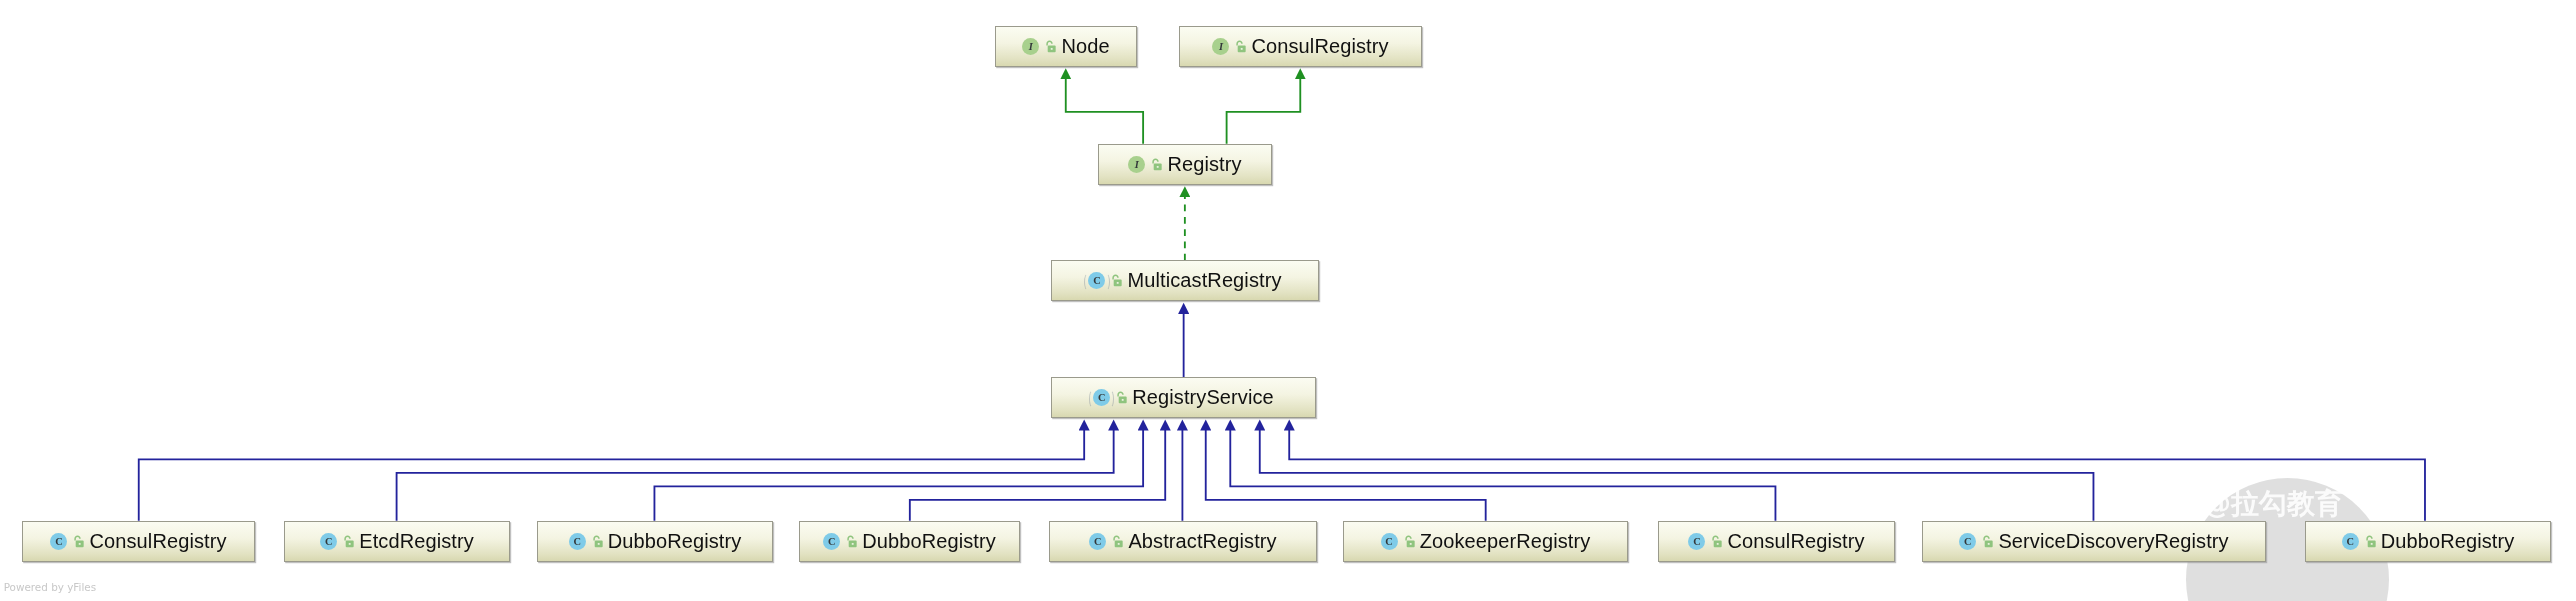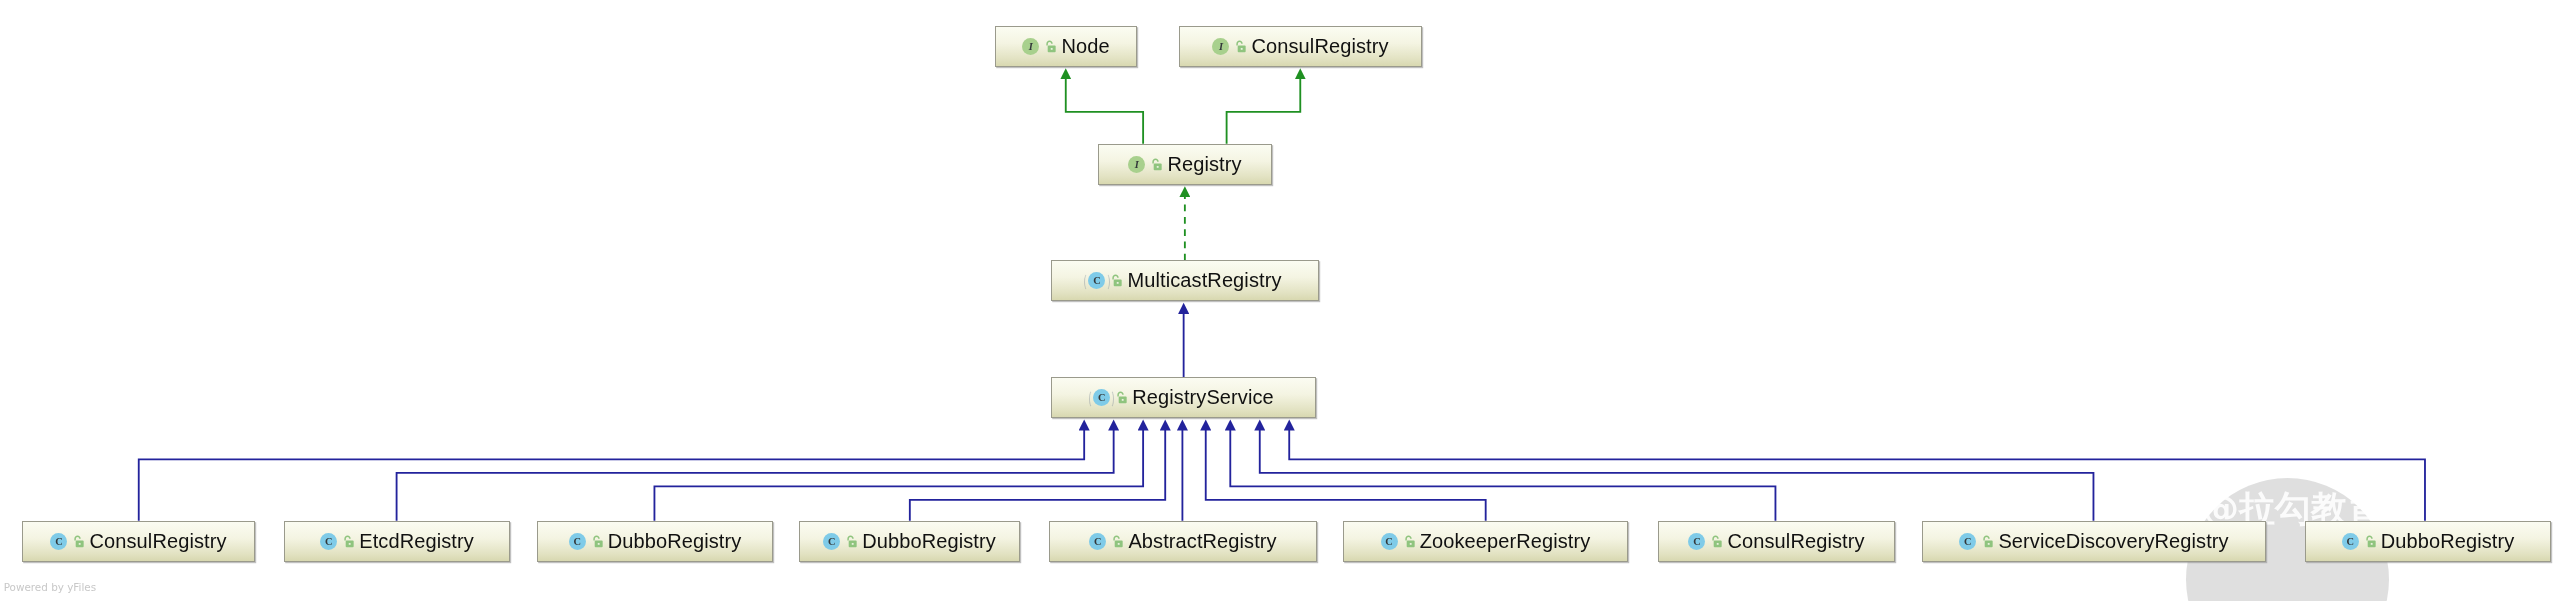--- a/index.html
+++ b/index.html
@@ -107,21 +107,21 @@
   .badge-abstract::after  { right: -4.3px; border-left-color: transparent; border-top-color: transparent; border-bottom-color: transparent; }
 
   .lock { flex: 0 0 auto; display: block; }
 </style>
 </head>
 <body>
 
 <div id="canvas">
 
   <div class="wm-circle" style="left:2186px; top:478px; width:203px; height:203px;"></div>
-  <div class="wm-text" style="left:2203px; top:485px; font-size:36px;">@拉勾教育</div>
+  <div class="wm-text" style="left:2203px; top:485px; font-size:28px;">@拉勾教育</div>
 
   <svg id="edges" viewBox="0 0 4196 980" xmlns="http://www.w3.org/2000/svg">
     <defs>
       <marker id="ah-green" markerWidth="20" markerHeight="18" refX="1" refY="9" orient="auto" markerUnits="userSpaceOnUse">
         <path d="M 0 0 L 18 9 L 0 18 z" fill="#1f9022"></path>
       </marker>
       <marker id="ah-navy" markerWidth="20" markerHeight="18" refX="1" refY="9" orient="auto" markerUnits="userSpaceOnUse">
         <path d="M 0 0 L 18 9 L 0 18 z" fill="#23239c"></path>
       </marker>
     </defs>

